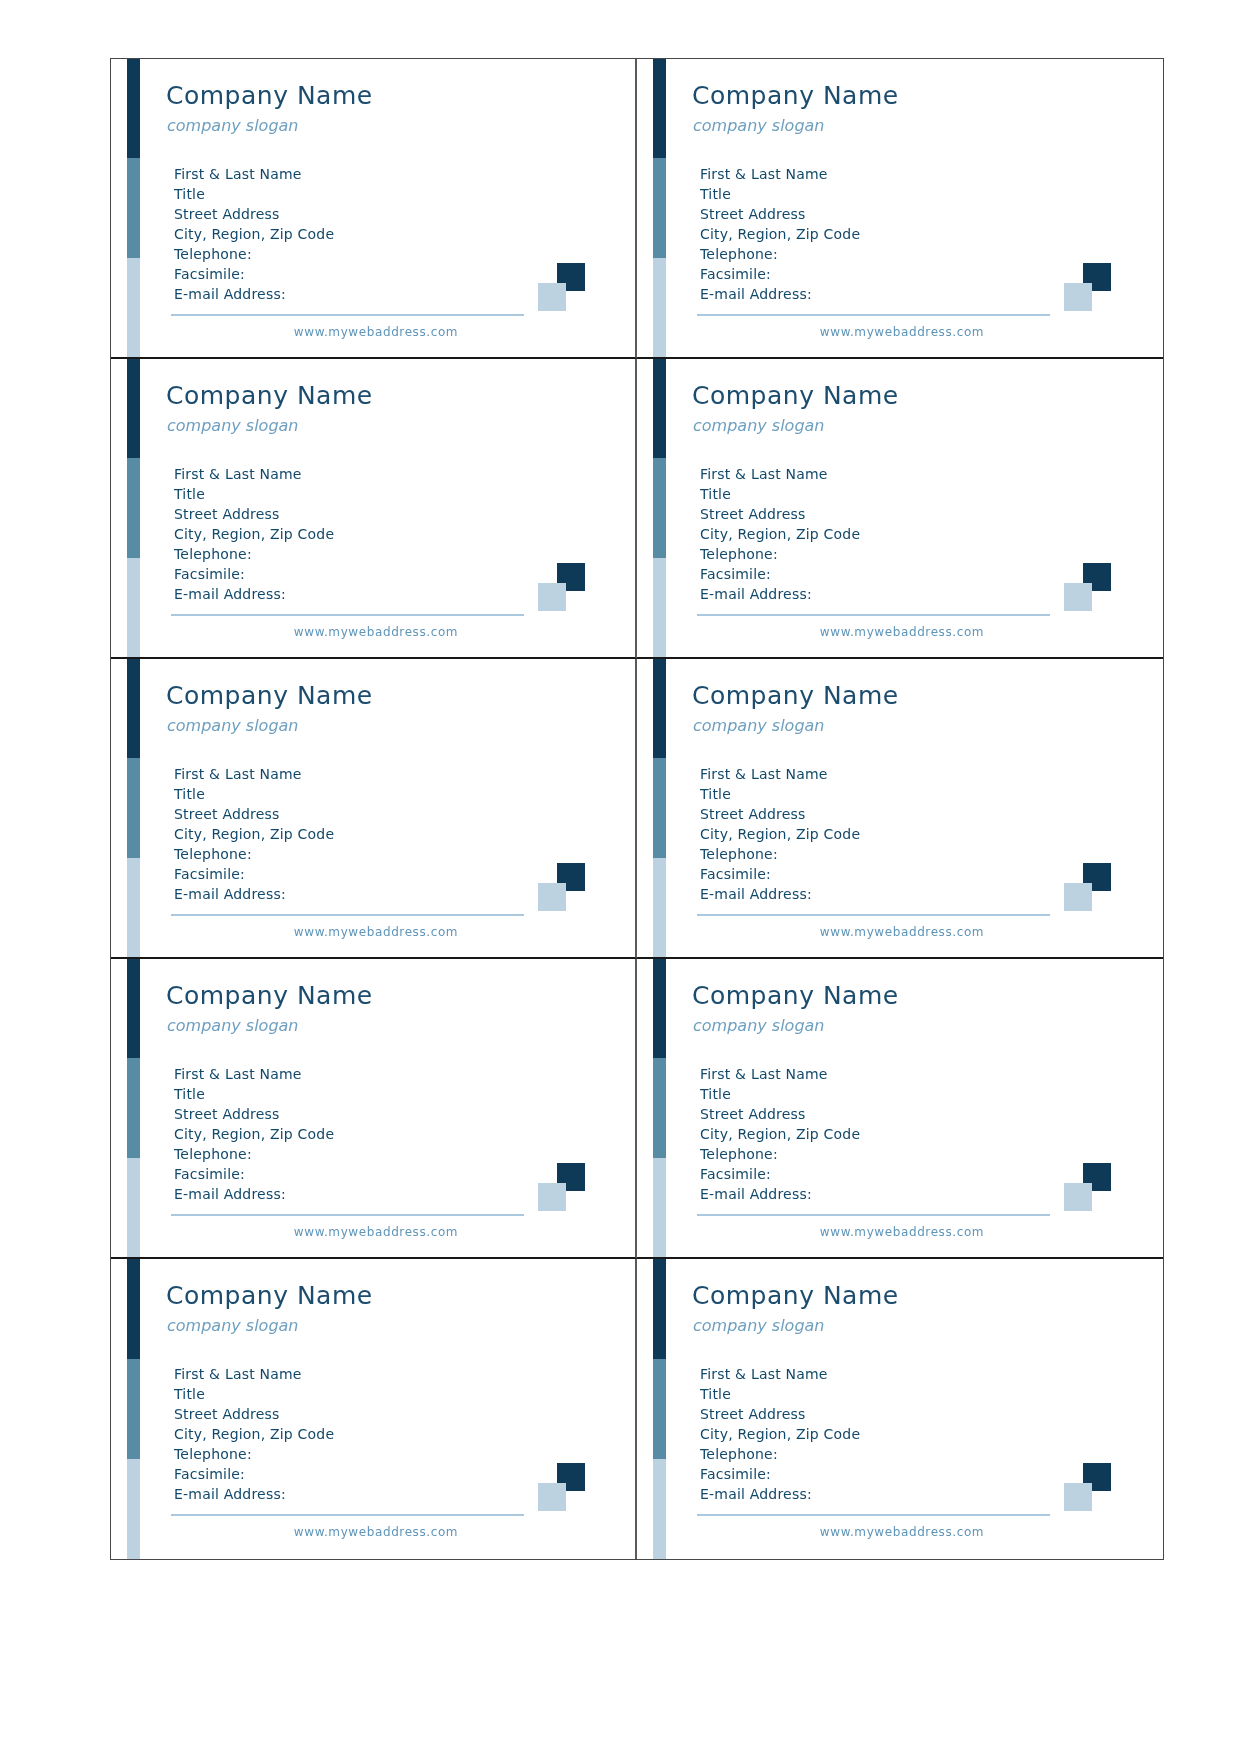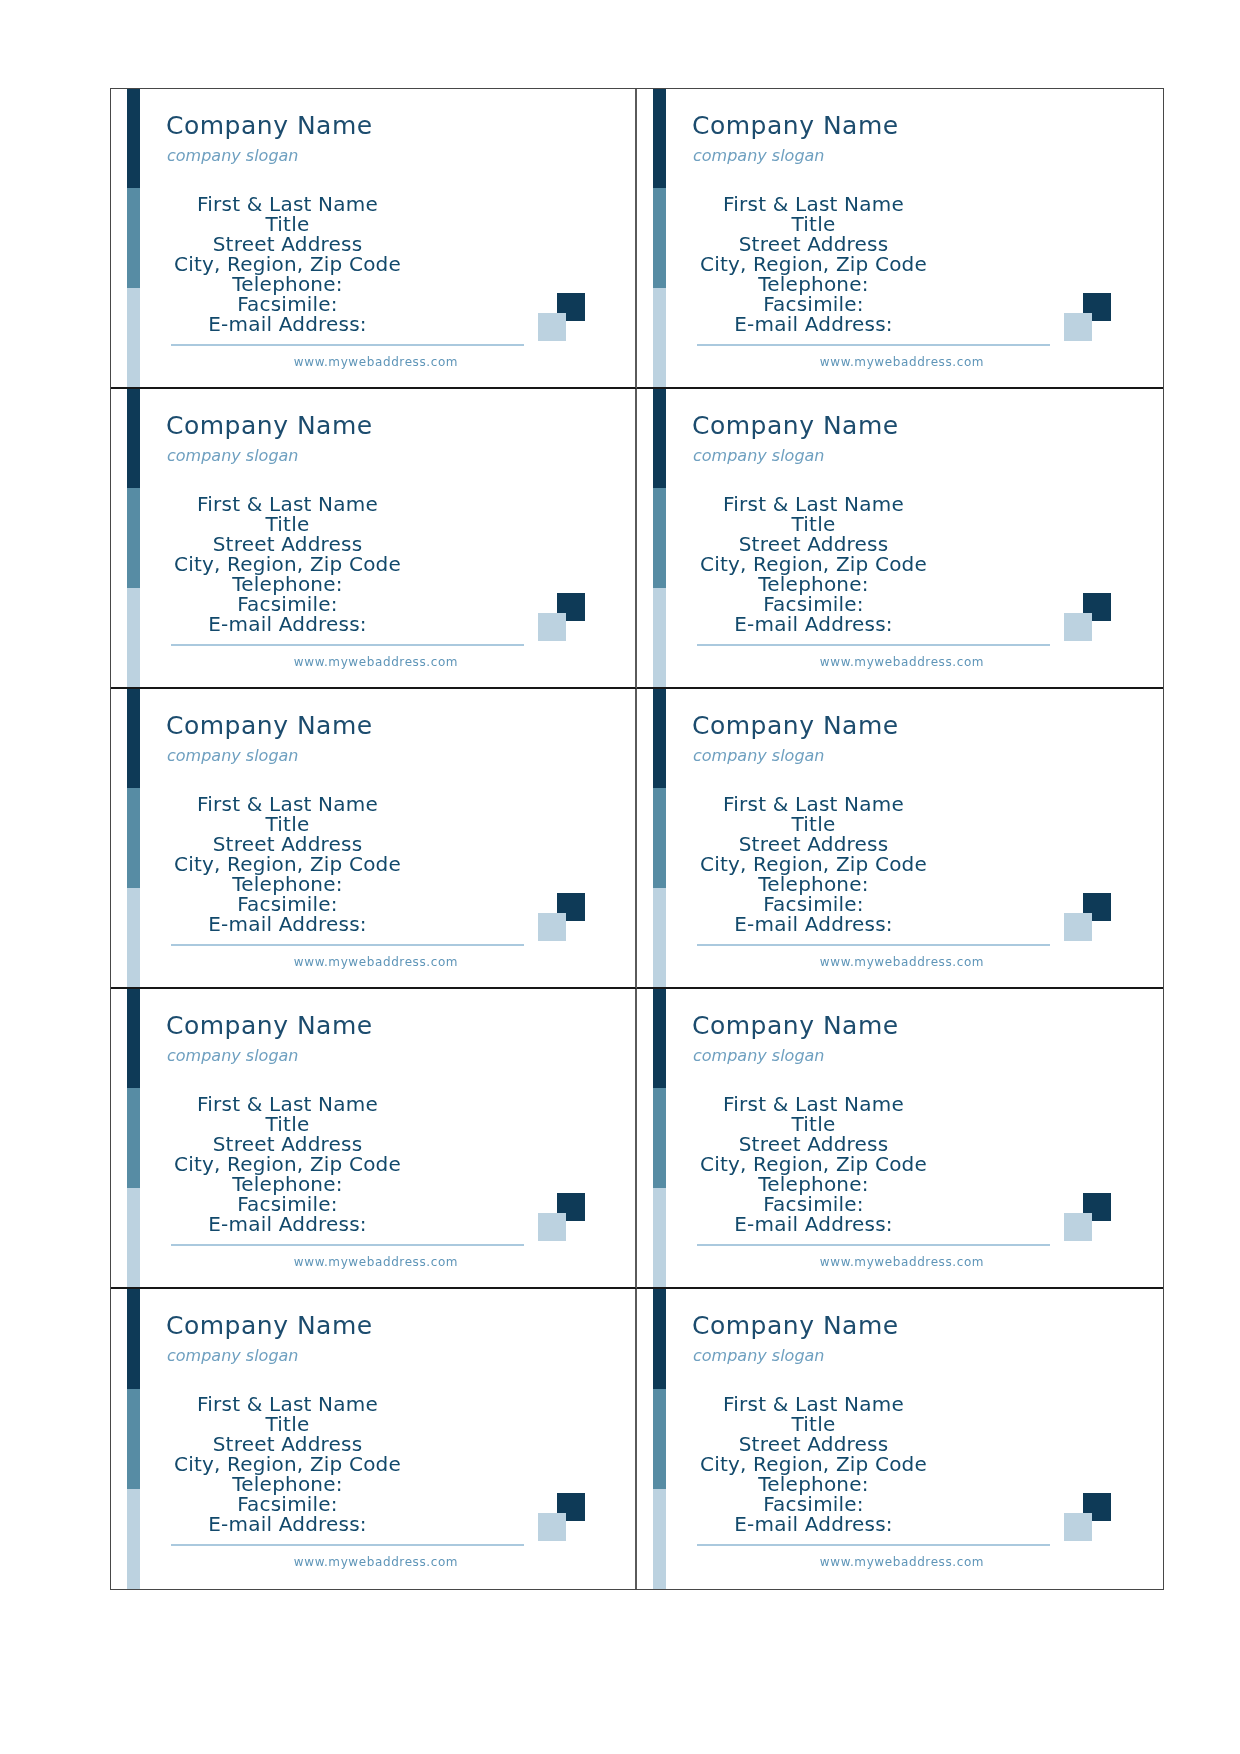--- a/index.html
+++ b/index.html
@@ -10,21 +10,21 @@
   }
   body {
     width: 1240px;
     height: 1754px;
     position: relative;
     overflow: hidden;
   }
   .sheet {
     position: absolute;
     left: 110px;
-    top: 88px;
+    top: 58px;
     width: 1052px;
     height: 1500px;
     border: 1px solid var(--outer-border, #474747);
     box-sizing: content-box;
     background: #000000;
   }
   .grid {
     display: grid;
     grid-template-columns: 526px 526px;
     grid-template-rows: repeat(5, 300px);
@@ -74,25 +74,24 @@
     line-height: 20px;
     font-style: italic;
     color: var(--slogan-text, #6fa0c0);
     white-space: nowrap;
     text-align: center;
   }
   .contact {
     position: absolute;
     left: 63px;
     top: 105px;
-    font-size: 20px;
+    font-size: 14px;
     line-height: 20px;
     letter-spacing: 0.2px;
     color: var(--contact-text, #12496b);
-    text-align: center;
   }
   .rule {
     position: absolute;
     left: 60px;
     top: 255px;
     width: 353px;
     height: 2px;
     background: var(--rule-line, #aac9de);
   }
   .www {

